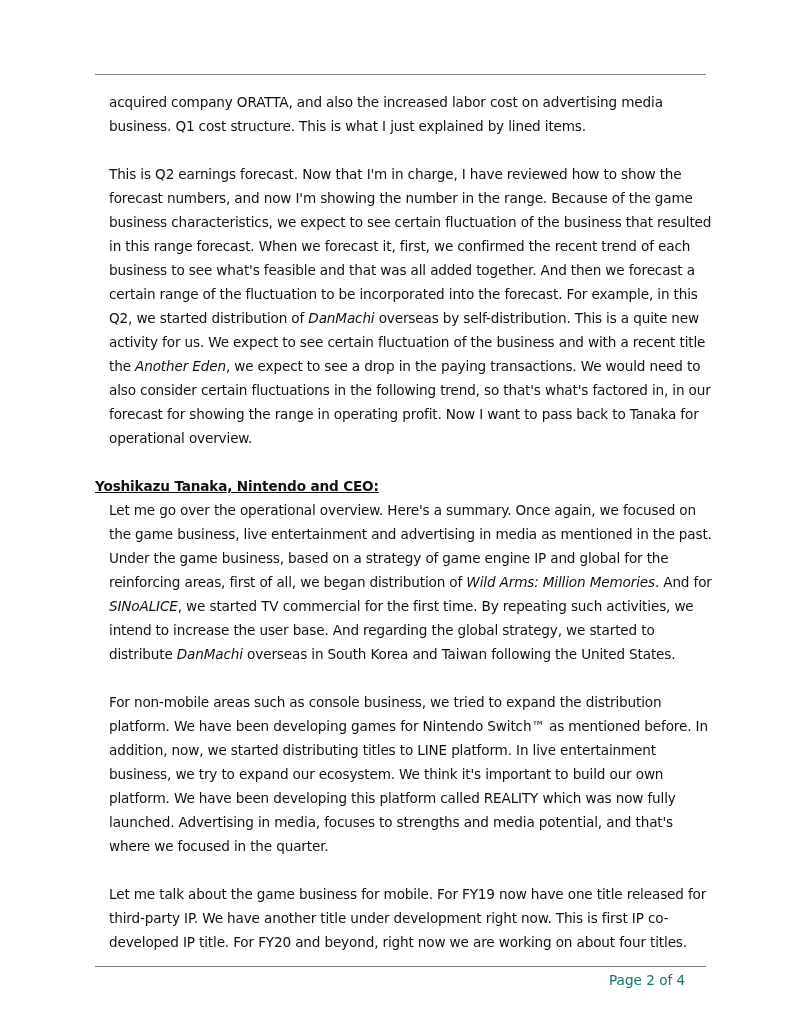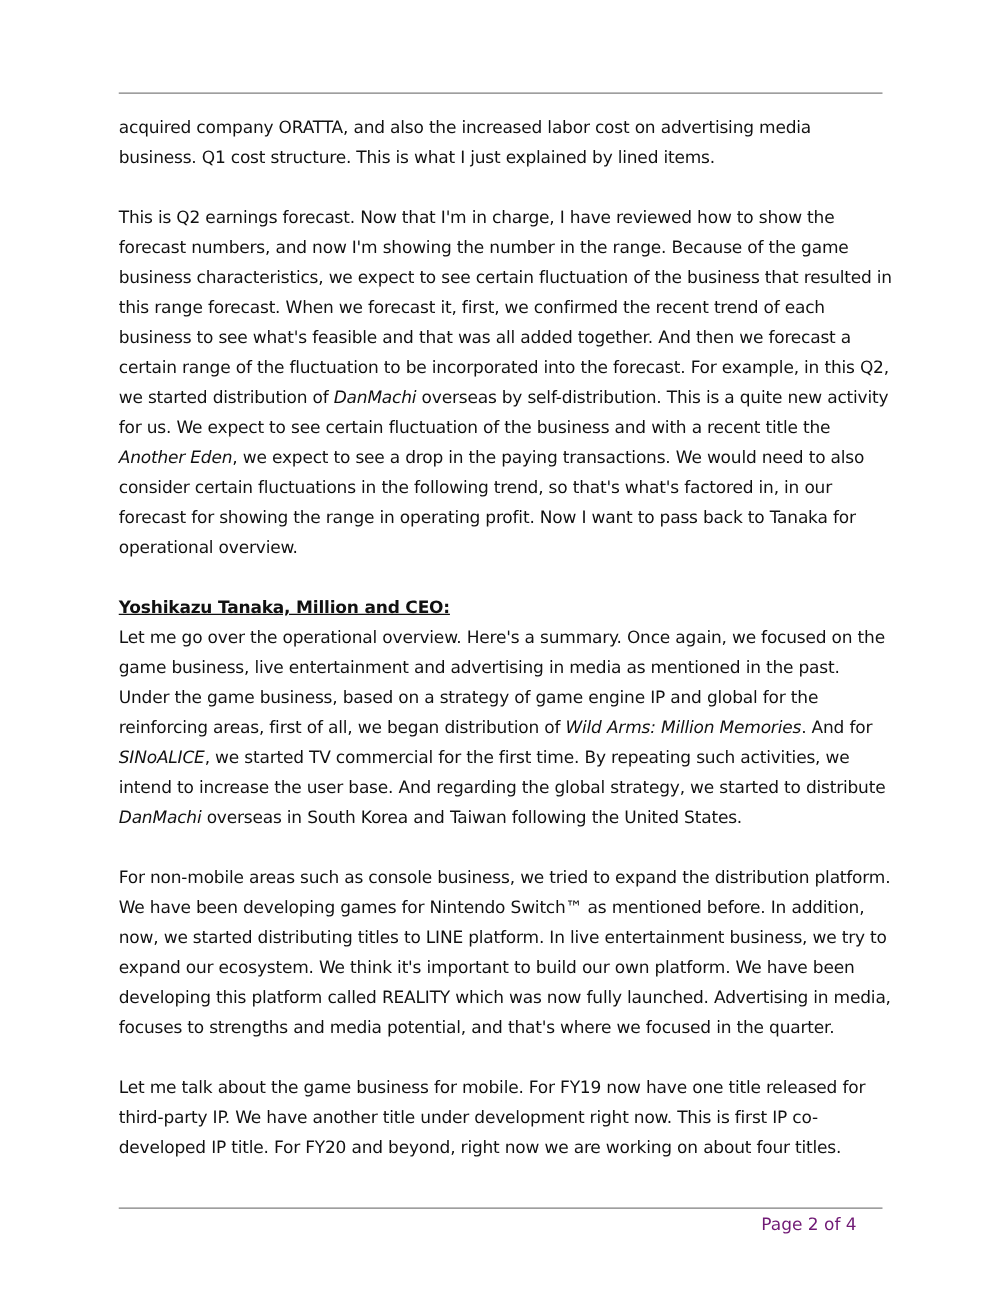--- a/index.html
+++ b/index.html
@@ -27,49 +27,49 @@
     .content {
       position: absolute;
       left: 95px;
       top: 90px;
       width: 620px;
       font-size: 13.6px;
       line-height: 24px;
       letter-spacing: -0.15px;
     }
     .content p {
-      margin: 0 0 24px 0;
+      margin: 0 0 24px 14px;
     }
     .content p.speaker {
       margin: 0;
       font-weight: bold;
       text-decoration: underline;
     }
     .content em { }
     .footer {
       position: absolute;
       top: 972px;
       left: 609px;
       font-size: 13.6px;
-      color: #701a75;
+      color: #0f766e;
     }
   </style>
 </head>
 <body>
 
 <div class="rule top"></div>
 
 <div class="content">
   <p>
     <span>acquired company ORATTA, and also the increased labor cost on advertising media business. Q1 cost structure. This is what I just explained by lined items.</span>
   </p>
   <p>
     <span>This is Q2 earnings forecast. Now that I'm in charge, I have reviewed how to show the forecast numbers, and now I'm showing the number in the range. Because of the game business characteristics, we expect to see certain fluctuation of the business that resulted in this range forecast. When we forecast it, first, we confirmed the recent trend of each business to see what's feasible and that was all added together. And then we forecast a certain range of the fluctuation to be incorporated into the forecast. For example, in this Q2, we started distribution of </span><em>DanMachi</em><span> overseas by self-distribution. This is a quite new activity for us. We expect to see certain fluctuation of the business and with a recent title the </span><em>Another Eden</em><span>, we expect to see a drop in the paying transactions. We would need to also consider certain fluctuations in the following trend, so that's what's factored in, in our forecast for showing the range in operating profit. Now I want to pass back to Tanaka for operational overview.</span>
   </p>
-  <p class="speaker">Yoshikazu Tanaka, Million and CEO:</p>
+  <p class="speaker">Yoshikazu Tanaka, Nintendo and CEO:</p>
   <p>
     <span>Let me go over the operational overview. Here's a summary. Once again, we focused on the game business, live entertainment and advertising in media as mentioned in the past. Under the game business, based on a strategy of game engine IP and global for the reinforcing areas, first of all, we began distribution of </span><em>Wild Arms: Million Memories</em><span>. And for </span><em>SINoALICE</em><span>, we started TV commercial for the first time. By repeating such activities, we intend to increase the user base. And regarding the global strategy, we started to distribute </span><em>DanMachi</em><span> overseas in South Korea and Taiwan following the United States.</span>
   </p>
   <p>
     <span>For non-mobile areas such as console business, we tried to expand the distribution platform. We have been developing games for Nintendo Switch™ as mentioned before. In addition, now, we started distributing titles to LINE platform. In live entertainment business, we try to expand our ecosystem. We think it's important to build our own platform. We have been developing this platform called REALITY which was now fully launched. Advertising in media, focuses to strengths and media potential, and that's where we focused in the quarter.</span>
   </p>
   <p>
     <span>Let me talk about the game business for mobile. For FY19 now have one title released for third-party IP. We have another title under development right now. This is first IP co-developed IP title. For FY20 and beyond, right now we are working on about four titles.</span>
   </p>
 </div>

